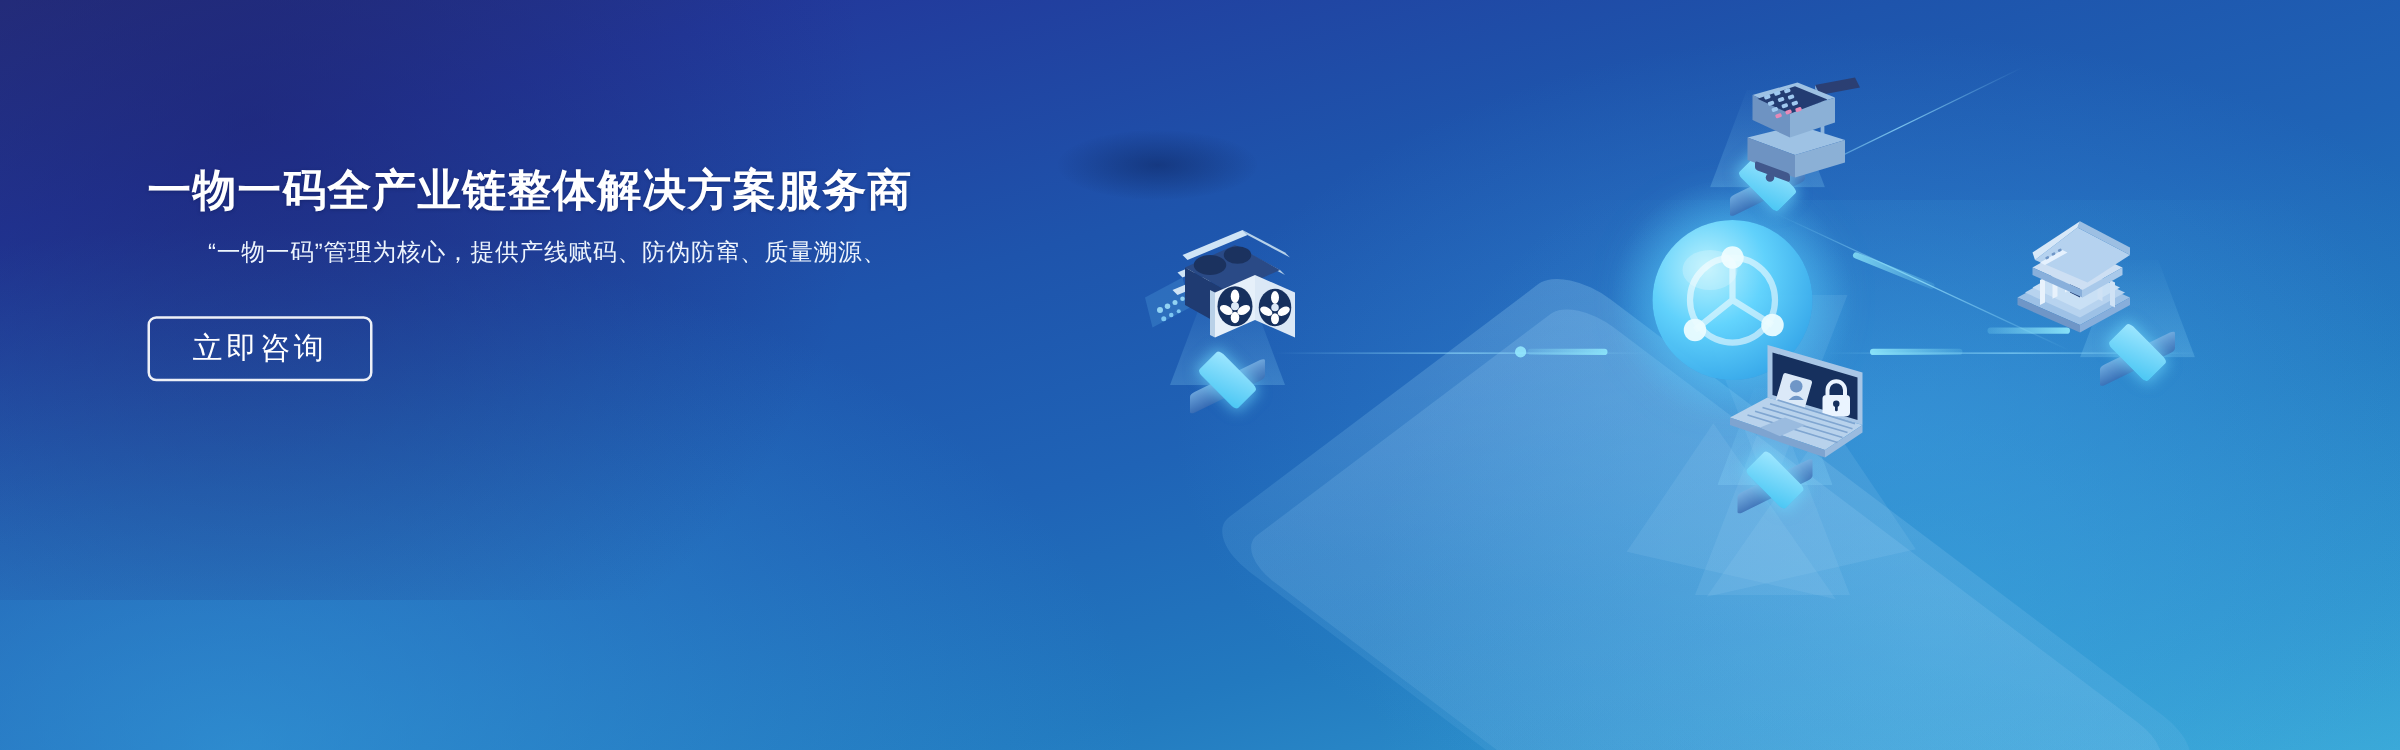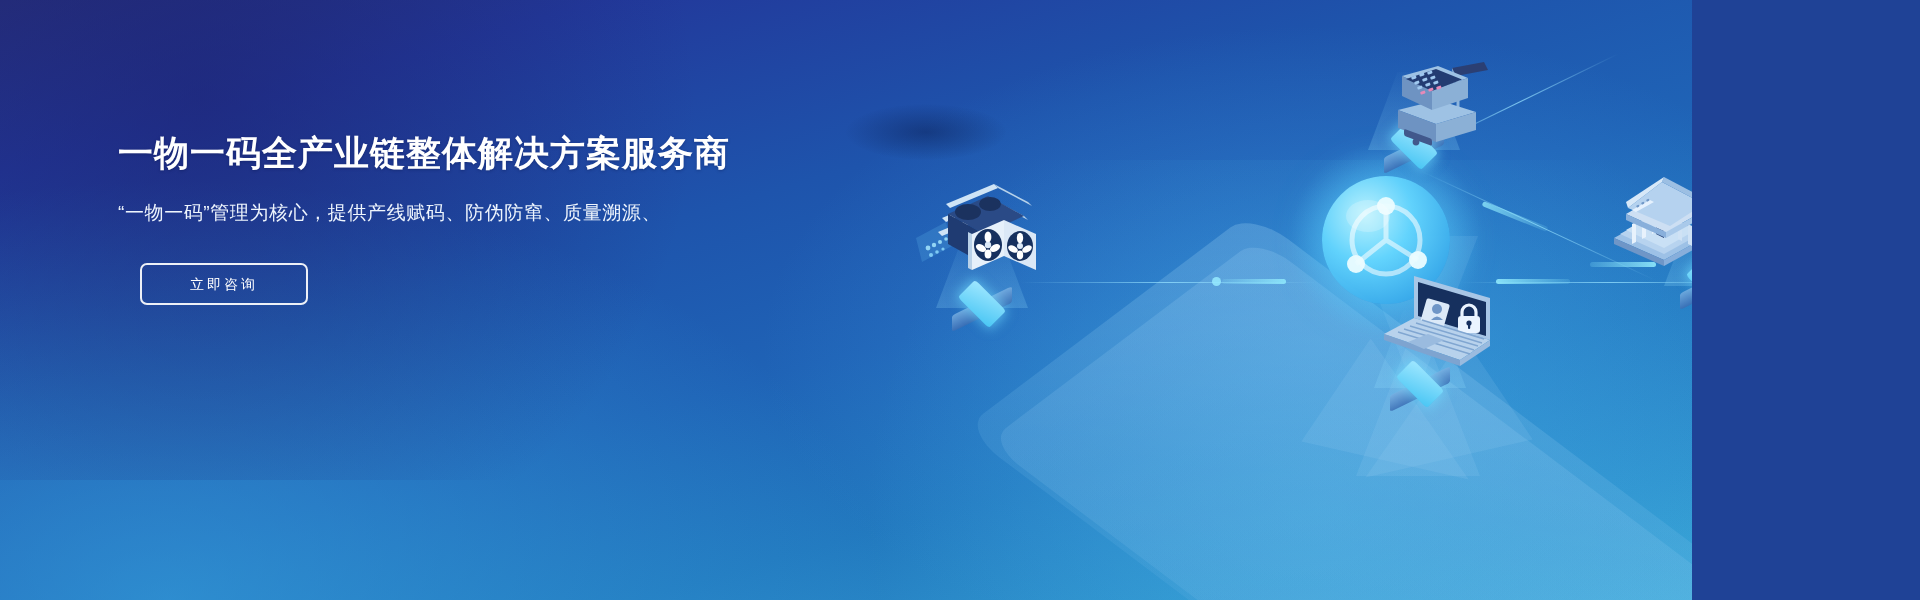--- a/index.html
+++ b/index.html
@@ -2,21 +2,21 @@
 <html><head>
 <meta charset="utf-8">
 <style>
   * { margin:0; padding:0; box-sizing:border-box; }
   html, body {
     width:1920px; height:600px; overflow:hidden;
     font-family:"Liberation Sans", "DejaVu Sans", sans-serif;
     background:#1f4296;
   }
   #banner {
-    position:relative; width:1692px; height:600px; overflow:hidden;
+    position:relative; width:1920px; height:600px; overflow:hidden;
     background:
       radial-gradient(900px 520px at 78% 58%, rgba(60,150,225,0.55) 0%, rgba(60,150,225,0.0) 62%),
       radial-gradient(1200px 700px at 10% 100%, rgba(57,170,226,0.55) 0%, rgba(57,170,226,0) 60%),
       linear-gradient(164deg, #26307e 0%, #22399b 16%, #1e54ac 38%, #1f63b6 55%, #2279bf 72%, #2e93cd 88%, #3aa8d8 100%);
   }
   
   .glow-tl {
     position:absolute; left:-200px; top:-280px; width:1000px; height:760px;
     background:radial-gradient(circle at 40% 50%, rgba(28,32,110,0.55) 0%, rgba(28,32,110,0) 70%);
     pointer-events:none;
@@ -27,30 +27,30 @@
     pointer-events:none;
   }
 
   
   .copy { position:absolute; left:118px; top:132px; width:640px; }
   .headline {
     font-size:35px; font-weight:bold; color:#ffffff; letter-spacing:1px;
     line-height:1.18; white-space:nowrap;
     text-shadow:0 1px 3px rgba(10,20,70,0.35);
   }
-  .sub { margin-top:23px; }
+  .sub { margin-top:13px;text-align:center; }
   .sub-line {
     font-size:19px; color:#eef5fd; line-height:34px; letter-spacing:.6px;
     white-space:nowrap;
   }
   .cta {
     display:inline-block; margin-top:33px;
-    padding:12px 48px; border:2px solid rgba(255,255,255,0.92);
-    border-radius:7px; color:#ffffff; font-size:14px; letter-spacing:3px;
-    background:transparent; cursor:pointer; line-height:1;margin-left:22px;
+    padding:12px 34px; border:2px solid rgba(255,255,255,0.92);
+    border-radius:7px; color:#ffffff; font-size:24px; letter-spacing:3px;
+    background:transparent; cursor:pointer; line-height:1;
   }
 
   
   .art { position:absolute; left:860px; top:0; width:1060px; height:600px; }
 
   
   .platform {
     position:absolute; left:185px; top:195px; width:640px; height:640px;
     transform:rotate(45deg) skew(-8deg,-8deg) scale(1,0.56);
     transform-origin:center center;

